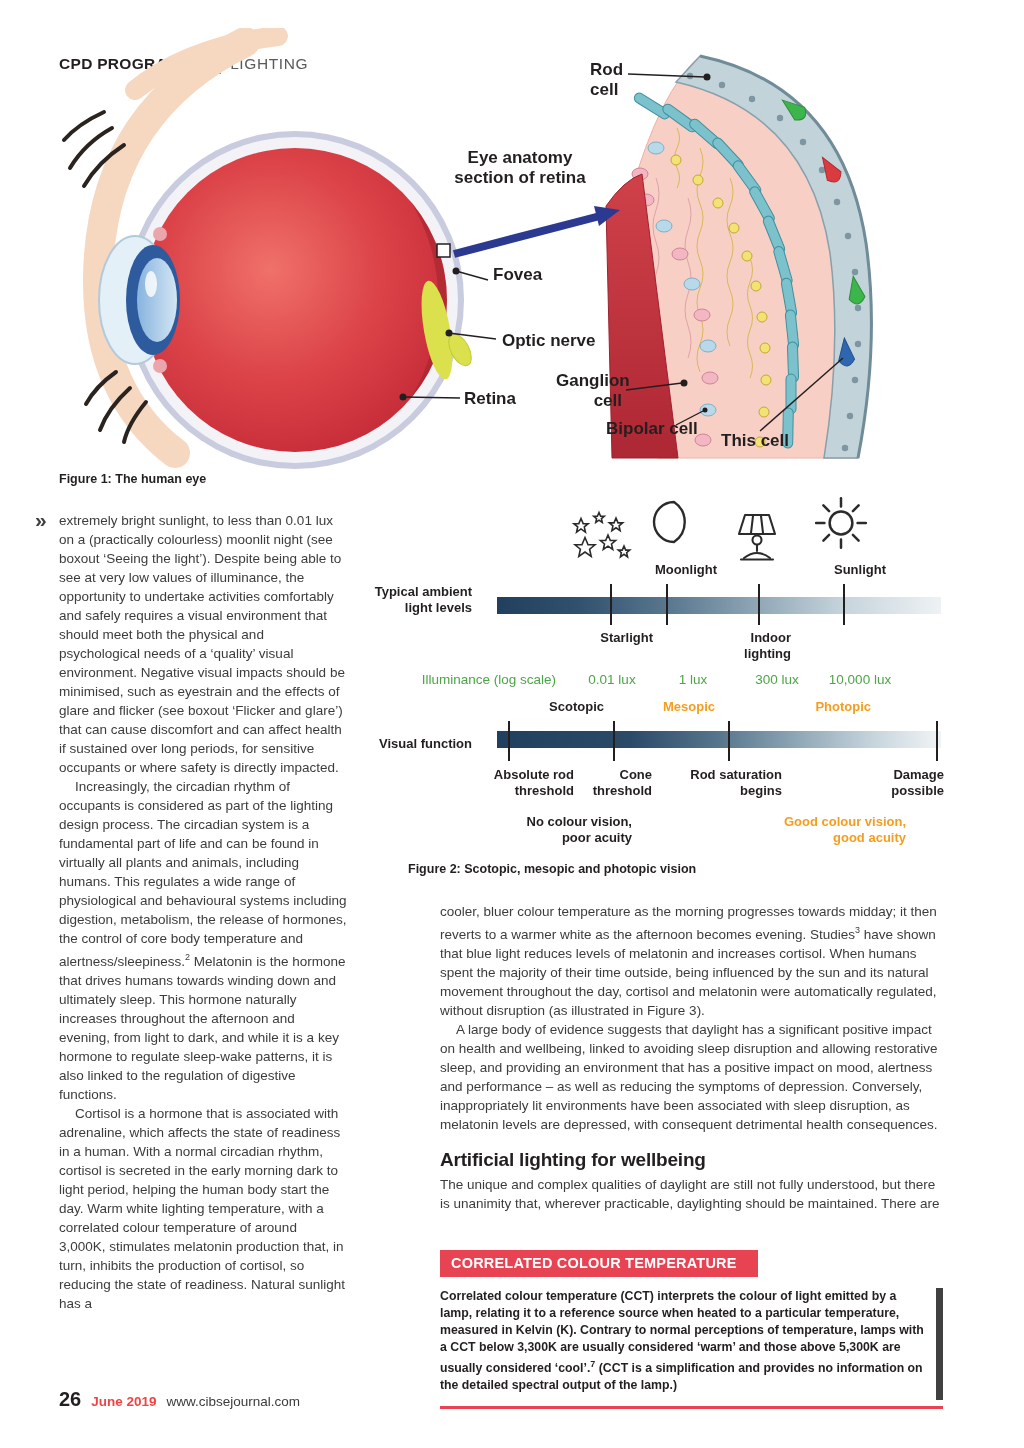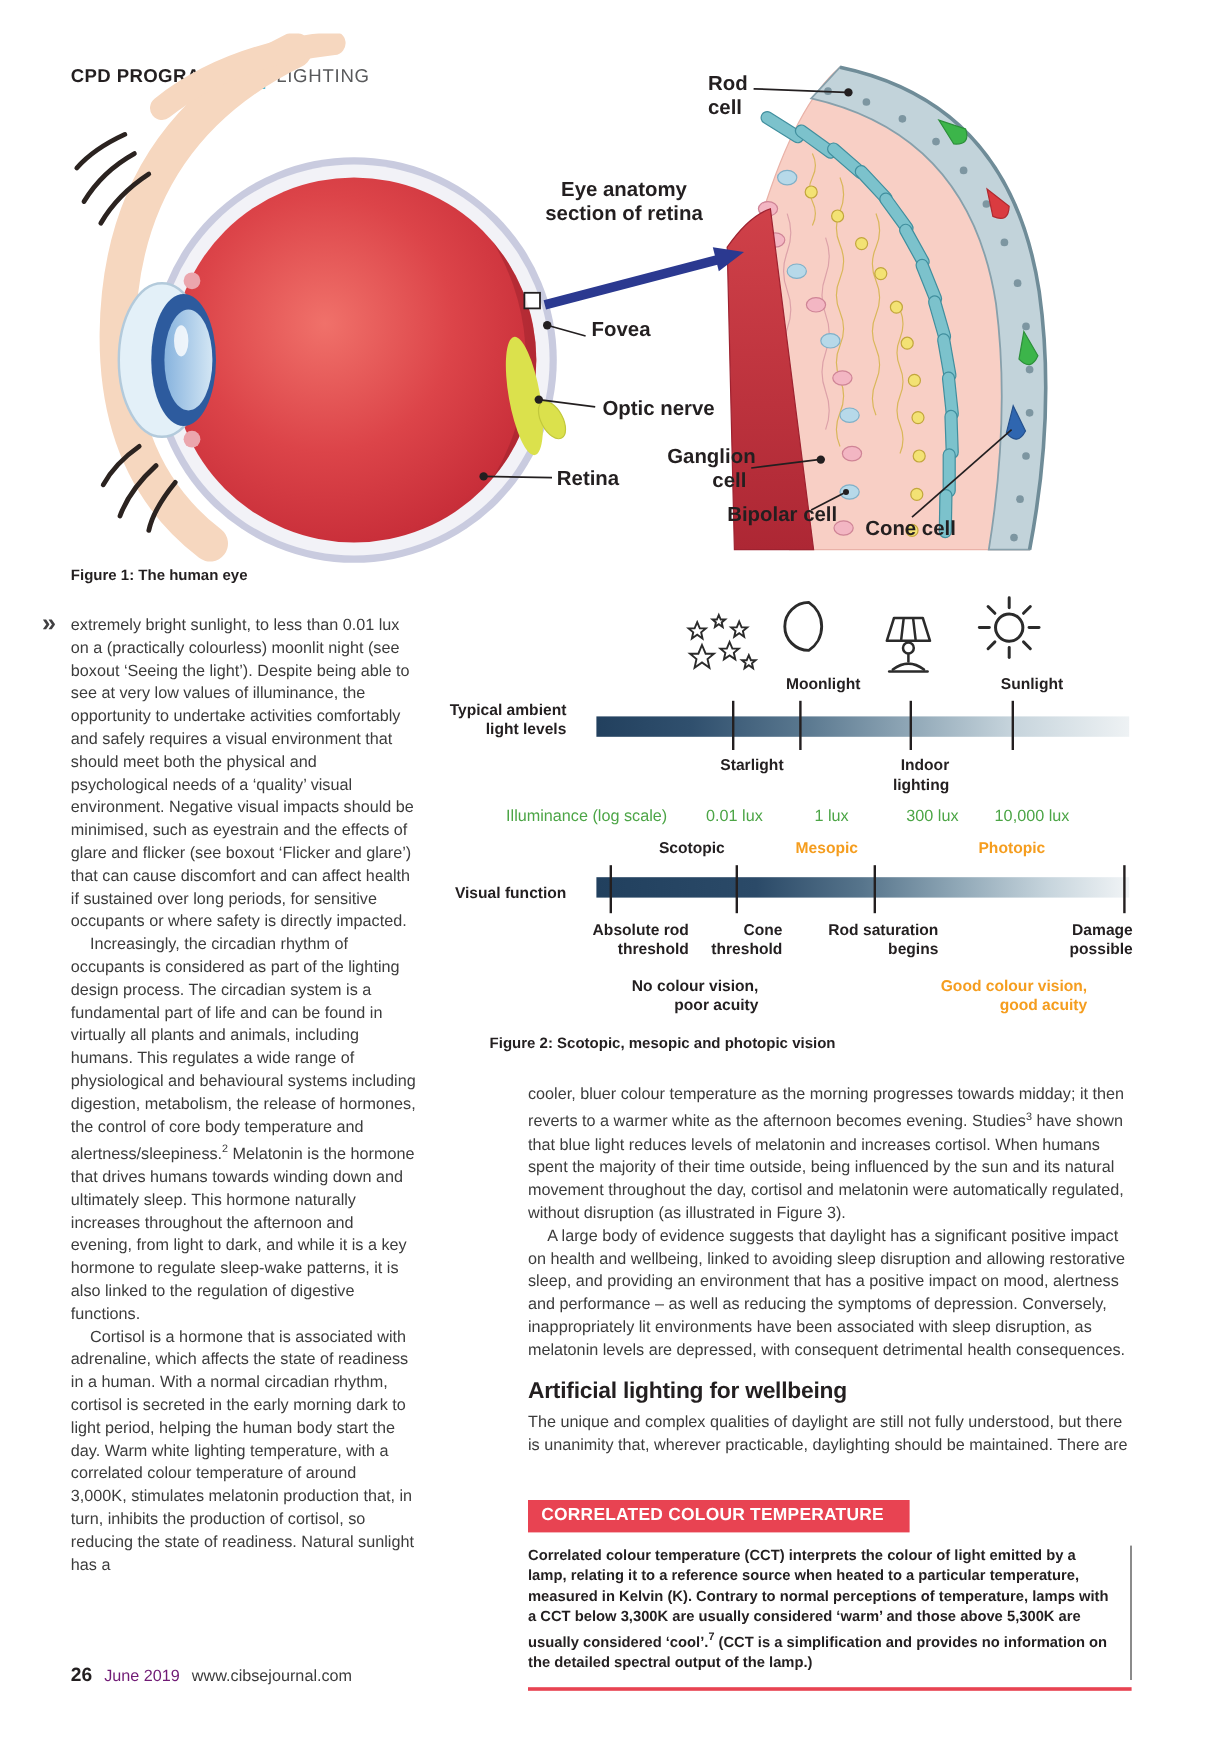--- a/index.html
+++ b/index.html
@@ -36,27 +36,27 @@
   .bar2{top:731px;background:linear-gradient(to right,#21405e 0%,#2b4a68 30%,#57758c 50%,#90a8b7 68%,#c7d5dd 85%,#f1f4f6 100%);}
   .tick{position:absolute;width:2px;background:#231f20;}
   .icon{position:absolute;}
   .fig2-caption{position:absolute;left:362px;top:862px;font-size:12.5px;font-weight:700;color:#231f20;margin-left:46px;}
 
   
   .box-title{position:absolute;left:440px;top:1250px;width:318px;height:27px;background:#e84352;
              color:#fff;font-weight:700;font-size:14.5px;line-height:27px;padding-left:11px;
              box-sizing:border-box;letter-spacing:.2px;}
   .box-body{position:absolute;left:440px;top:1288px;width:503px;box-sizing:border-box;padding-right:12px;
-            border-right:1px solid #404040;font-weight:700;font-size:12.3px;line-height:17px;color:#231f20;min-height:112px;}
+            border-right:7px solid #404040;font-weight:700;font-size:12.3px;line-height:17px;color:#231f20;min-height:112px;}
   .box-rule{position:absolute;left:440px;top:1406px;width:503px;height:3px;background:#e84352;}
 
   
   .footer{position:absolute;left:59px;top:1388px;display:flex;align-items:baseline;gap:10px;}
-  .page-num{font-size:16px;font-weight:700;color:#231f20;}
-  .issue-date{font-size:13.5px;font-weight:400;color:#701a75;}
+  .page-num{font-size:20px;font-weight:700;color:#231f20;}
+  .issue-date{font-size:13.5px;font-weight:700;color:#ef4444;}
   .site{font-size:13.5px;font-weight:400;color:#3c3c3c;}
 </style>
 </head>
 <body>
 
 <div class="page">
 
   <div class="kicker-row">
     <span class="kicker">CPD PROGRAMME</span>
     <span class="kbar"></span>
@@ -225,21 +225,21 @@
     </svg>
   </div>
 
   <div class="fig-label" style="left:450px;top:148px;width:140px;text-align:center;">Eye anatomy section of retina</div>
   <div class="fig-label" style="left:590px;top:60px;width:44px;">Rod cell</div>
   <div class="fig-label" style="left:493px;top:265px;">Fovea</div>
   <div class="fig-label" style="left:502px;top:331px;">Optic nerve</div>
   <div class="fig-label" style="left:464px;top:389px;">Retina</div>
   <div class="fig-label" style="left:556px;top:371px;width:66px;text-align:right;">Ganglion cell</div>
   <div class="fig-label" style="left:606px;top:419px;">Bipolar cell</div>
-  <div class="fig-label" style="left:721px;top:431px;">Cone cell</div>
+  <div class="fig-label" style="left:721px;top:431px;">This cell</div>
   <div class="fig1-caption">Figure 1: The human eye</div>
 
   <div class="marker">»</div>
   <div class="left-col body-text">
     <p>extremely bright sunlight, to less than 0.01 lux on a (practically colourless) moonlit night (see boxout ‘Seeing the light’). Despite being able to see at very low values of illuminance, the opportunity to undertake activities comfortably and safely requires a visual environment that should meet both the physical and psychological needs of a ‘quality’ visual environment. Negative visual impacts should be minimised, such as eyestrain and the effects of glare and flicker (see boxout ‘Flicker and glare’) that can cause discomfort and can affect health if sustained over long periods, for sensitive occupants or where safety is directly impacted.</p>
     <p class="ind"><span>Increasingly, the circadian rhythm of occupants is considered as part of the lighting design process. The circadian system is a fundamental part of life and can be found in virtually all plants and animals, including humans. This regulates a wide range of physiological and behavioural systems including digestion, metabolism, the release of hormones, the control of core body temperature and alertness/sleepiness.</span><sup>2</sup><span> Melatonin is the hormone that drives humans towards winding down and ultimately sleep. This hormone naturally increases throughout the afternoon and evening, from light to dark, and while it is a key hormone to regulate sleep-wake patterns, it is also linked to the regulation of digestive functions.</span></p>
     <p class="ind">Cortisol is a hormone that is associated with adrenaline, which affects the state of readiness in a human. With a normal circadian rhythm, cortisol is secreted in the early morning dark to light period, helping the human body start the day. Warm white lighting temperature, with a correlated colour temperature of around 3,000K, stimulates melatonin production that, in turn, inhibits the production of cortisol, so reducing the state of readiness. Natural sunlight has a</p>
   </div>
 
   <div>

